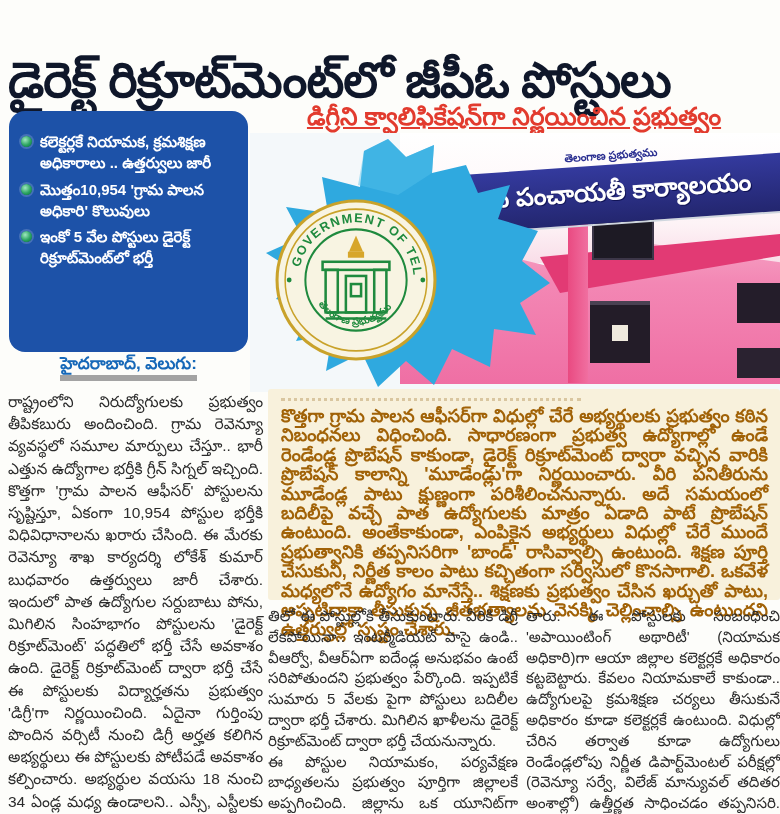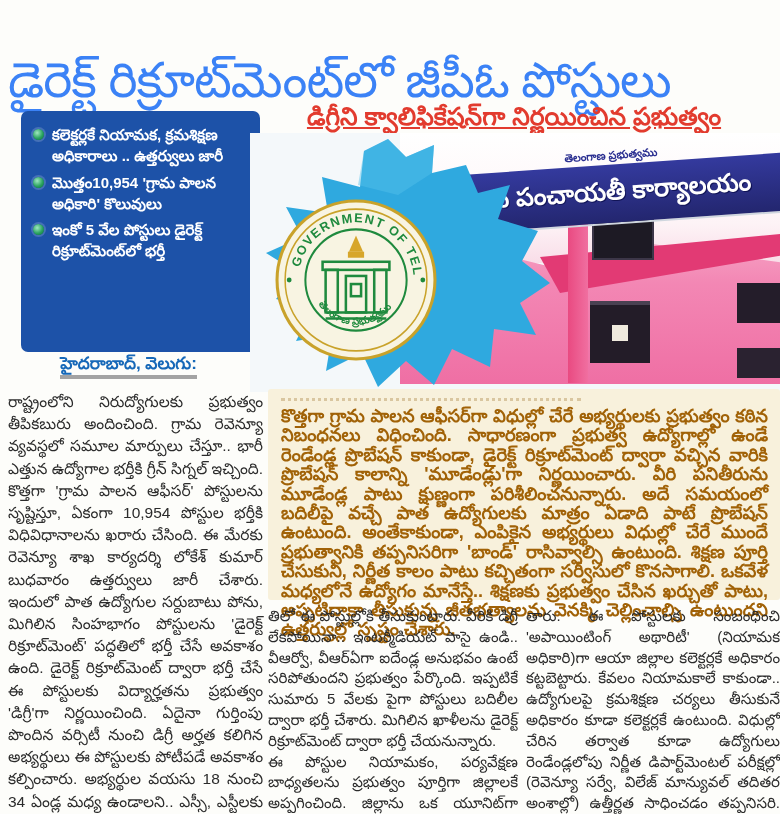--- a/index.html
+++ b/index.html
@@ -5,51 +5,50 @@
   html,body{margin:0;padding:0;}
   body{
     width:780px;height:814px;position:relative;overflow:hidden;
     background:#fdfdfa;
     font-family:"Liberation Sans","DejaVu Sans",sans-serif;
     color:#222;
   }
   
   .headline{
     position:absolute;left:8px;top:0;width:766px;height:94px;
-    font-size:49px;font-weight:normal;color:#3b82f6;
+    font-size:49px;font-weight:bold;color:#0f172a;
     line-height:94px;white-space:nowrap;letter-spacing:-1px;
   }
   .subtitle{
     position:absolute;left:252px;top:96px;width:524px;height:40px;
     text-align:center;font-size:25px;font-weight:bold;color:#e23b2e;
     line-height:40px;white-space:nowrap;text-decoration:underline;
   }
   
   .highlights{
     position:absolute;left:9px;top:111px;width:239px;height:241px;
-    background:#1d52a8;border-radius:7px;box-sizing:border-box;
-    padding:13px 10px 8px 12px;
-    margin-left:12px;
+    background:#1d52a8;border-radius:16px;box-sizing:border-box;
+    padding:20px 10px 8px 12px;
   }
   .highlights ul{list-style:none;margin:0;padding:0;}
   .highlights li{
     display:flex;gap:8px;color:#ffffff;font-weight:bold;
     font-size:15px;line-height:1.42;margin-bottom:5px;text-align:left;
   }
   .bullet-dot{
     flex:none;width:11px;height:11px;border-radius:50%;margin-top:5px;
     background:radial-gradient(circle at 38% 35%,#9fe8c0 0%,#2aa35f 55%,#0b6b3a 100%);
     box-shadow:0 0 0 2px rgba(255,255,255,.18);
   }
   
   .dateline{
     position:absolute;left:9px;top:354px;width:239px;
     text-align:center;font-size:17px;font-weight:bold;color:#1668b8;
   }
-  .dateline span{border-bottom:4px solid #a3a3a3;padding-bottom:2px;}
+  .dateline span{border-bottom:6px solid #a3a3a3;padding-bottom:2px;}
   
   .photo{
     position:absolute;left:250px;top:133px;width:530px;height:259px;
     background:#f4f8fa;overflow:hidden;
   }
   .ceiling{
     position:absolute;left:150px;top:0;width:380px;height:130px;
     background:linear-gradient(180deg,#ffffff 0%,#fdf3f6 70%,#f9dde8 100%);
   }
   .wall-main{

